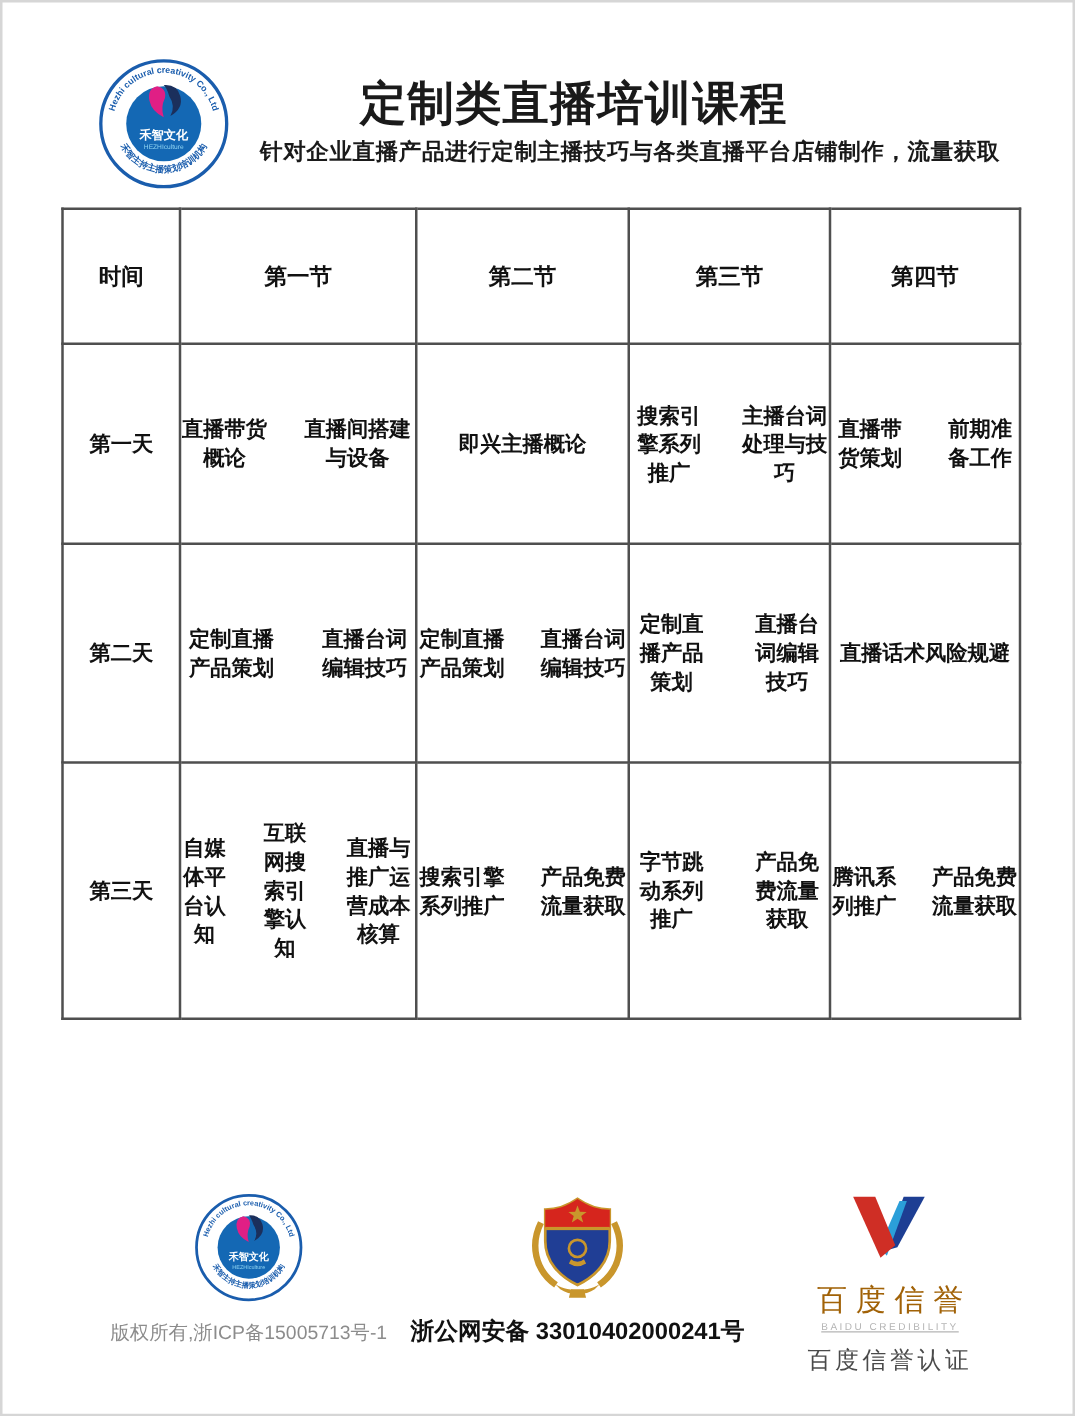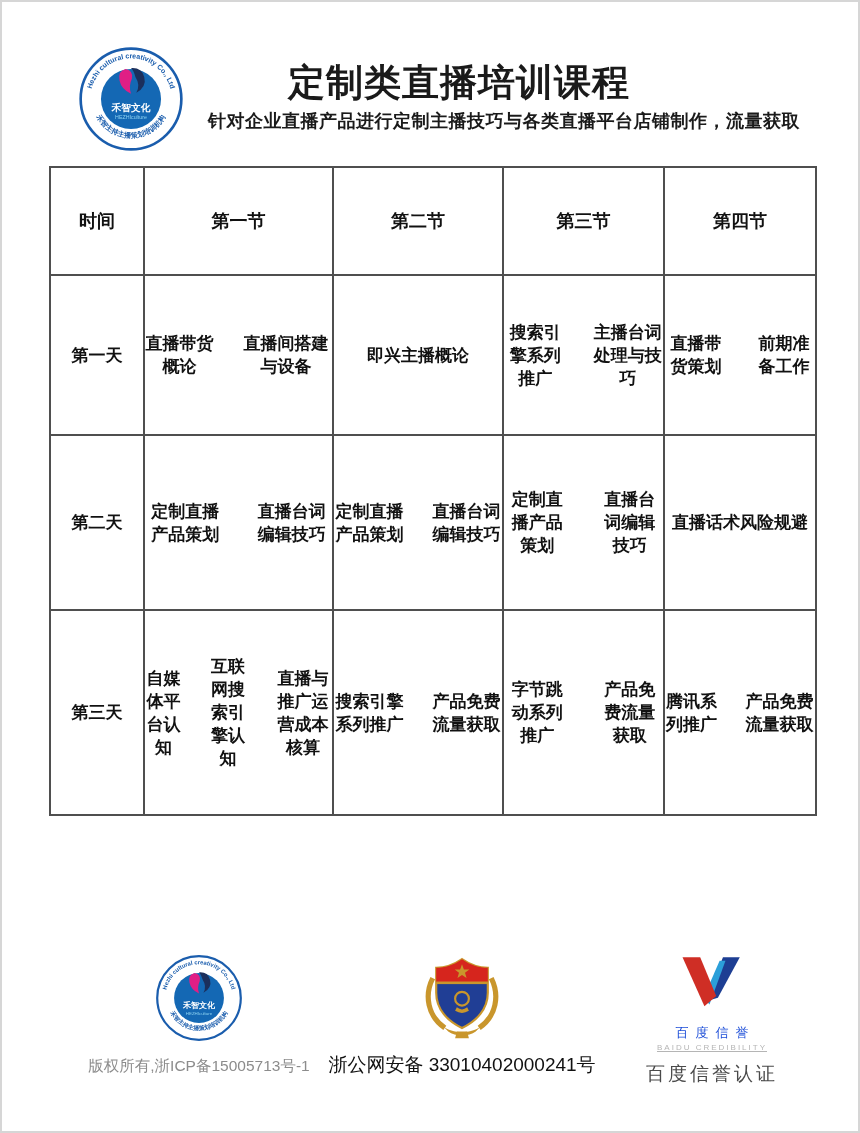--- a/index.html
+++ b/index.html
@@ -44,22 +44,22 @@
   .lines { display:flex; flex-direction:row; justify-content:center; align-items:center; gap:26px; }
   td.merged { text-align:left; padding-left:13px; font-size:17.5px; }
 
   
   .footer-block { position:absolute; display:flex; flex-direction:column; align-items:center; }
   .fb-left   { left:92px;  top:952px; width:210px; }
   .fb-middle { left:345px; top:952px; width:230px; }
   .fb-right  { left:620px; top:952px; width:180px; }
 
   .copyright-text { margin-top:14px; font-size:15.5px; color:#8c8c8c; white-space:nowrap; }
-  .police-record  { margin-top:12px; font-size:19px; font-weight:normal; color:#111; white-space:nowrap; }
-  .baidu-name-cn  { margin-top:6px; font-size:13px; color:#1d4ed8; letter-spacing:7px; text-indent:7px; white-space:nowrap; }
+  .police-record  { margin-top:12px; font-size:19px; font-weight:bold; color:#111; white-space:nowrap; }
+  .baidu-name-cn  { margin-top:6px; font-size:24px; color:#a16207; letter-spacing:7px; text-indent:7px; white-space:nowrap; }
   .baidu-name-en  { font-size:8px; color:#b5b5b5; letter-spacing:2px; margin-top:1px; white-space:nowrap;text-decoration:underline; }
   .baidu-cert     { margin-top:9px; font-size:19px; color:#4a4a4a; letter-spacing:3px; white-space:nowrap; }
 </style>
 </head>
 <body>
 
 <div>
 
   <div class="company-logo logo-header">
     <svg width="106" height="106" viewBox="0 0 120 120">

